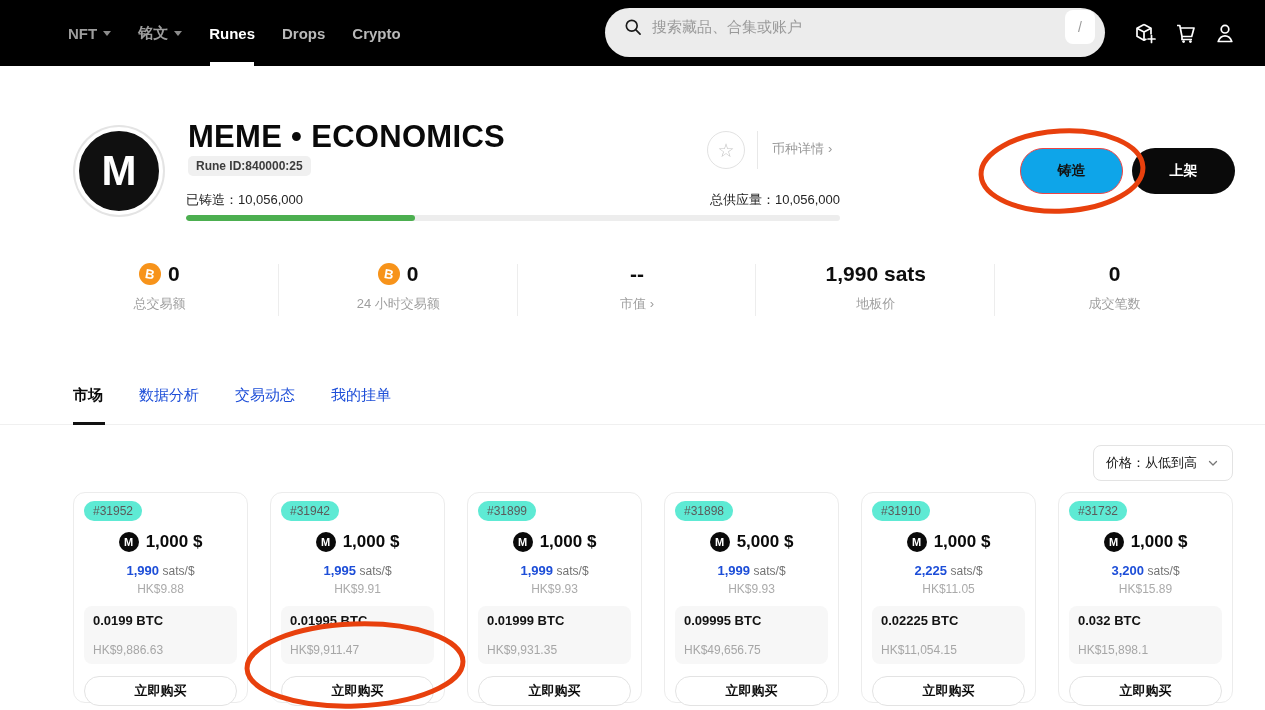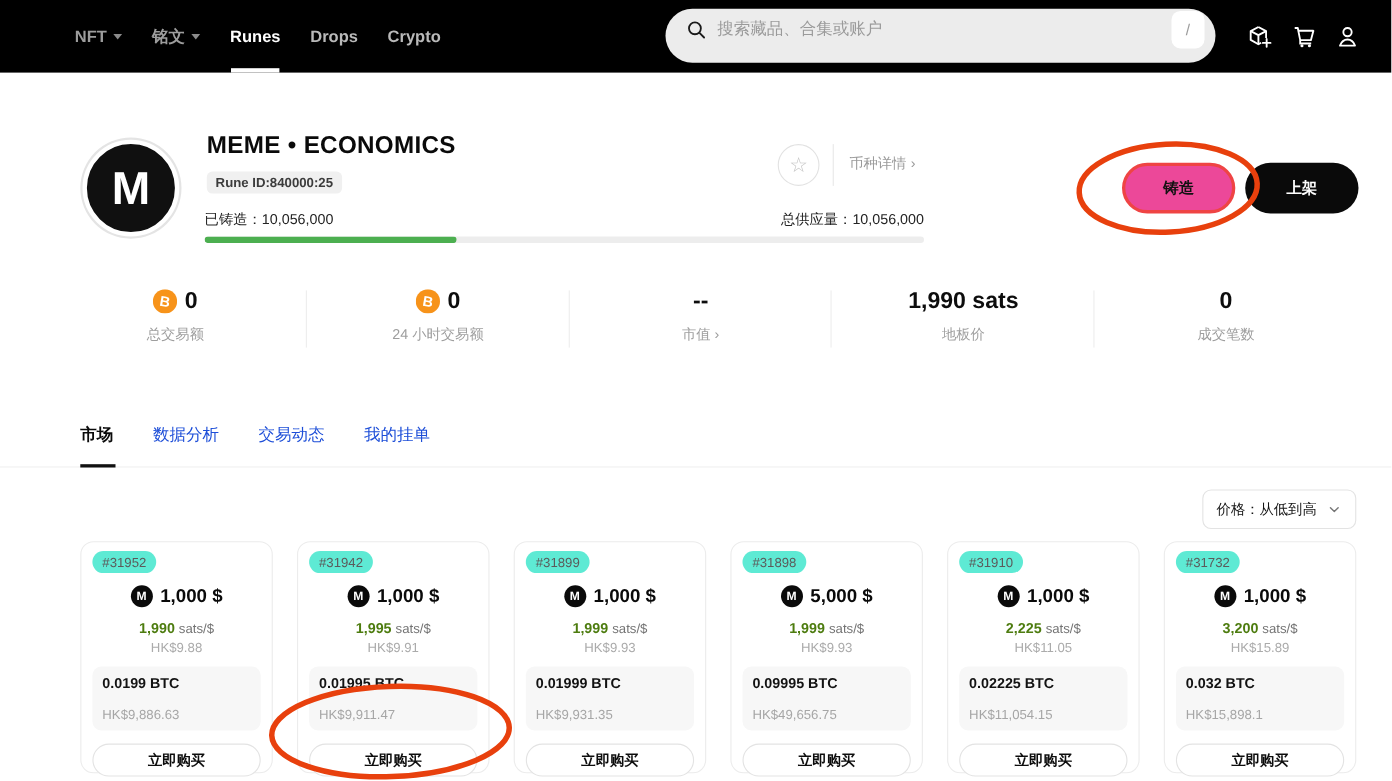--- a/index.html
+++ b/index.html
@@ -25,34 +25,34 @@
   .search input::placeholder { color:#9a9a9a; }
   .search-kbd { width:30px; height:34px; background:#fff; border-radius:8px; color:#9a9a9a;
     font-size:14px; display:flex; align-items:center; justify-content:center; }
   .hdr-icons { position:absolute; right:28px; top:0; height:66px; display:flex; align-items:center; gap:16px; }
   .hdr-icon { width:24px; height:24px; cursor:pointer; }
 
   
   .avatar { position:absolute; left:75px; top:127px; width:88px; height:88px; border-radius:50%;
     background:#101010; color:#fff; font-size:42px; font-weight:700; display:flex; align-items:center;
     justify-content:center; border:4px solid #fff; box-shadow:0 0 0 2px #e4e4e4; }
-  .title { position:absolute; left:188px; top:119px; font-size:22px; font-weight:800; color:#0a0a0a;
+  .title { position:absolute; left:188px; top:119px; font-size:31px; font-weight:800; color:#0a0a0a;
     letter-spacing:.3px; }
   .rune-badge { position:absolute; left:188px; top:156px; background:#f0f0f0; border-radius:5px;
     padding:3px 8px; font-size:12px; font-weight:700; color:#3c3c3c; }
   .star-btn { position:absolute; left:707px; top:131px; width:38px; height:38px; border:1px solid #e2e2e2;
     border-radius:50%; display:flex; align-items:center; justify-content:center; color:#c4c4c4;
     font-size:19px; cursor:pointer; background:#fff; }
   .head-divider { position:absolute; left:757px; top:131px; width:1px; height:38px; background:#e8e8e8; }
   .details-link { position:absolute; left:772px; top:140px; font-size:13px; color:#9a9a9a; cursor:pointer; }
   .details-link .chev { margin-left:4px; }
   .pill-btn { position:absolute; top:148px; width:103px; height:46px; border-radius:23px; font-size:14px;
     font-weight:700; display:flex; align-items:center; justify-content:center; cursor:pointer;
     font-family:inherit; }
-  .mint-btn { left:1020px; background:#ec4899; border:3px solid #ef4444; color:#121212; }
+  .mint-btn { left:1020px; background:#0ea5e9; border:1px solid #ef4444; color:#121212; }
   .list-btn { left:1132px; background:#0a0a0a; border:none; color:#fff; }
   .mint-row { position:absolute; top:191px; left:186px; width:654px; display:flex;
     justify-content:space-between; font-size:13px; color:#242424; }
   .progress { position:absolute; left:186px; top:215px; width:654px; height:6px; border-radius:3px;
     background:#ededed; overflow:hidden; }
   .progress-fill { height:100%; border-radius:3px; background:#4caf50; }
 
   
   .stats { position:absolute; left:40px; top:260px; width:1194px; height:60px; display:flex; }
   .stat { flex:1; position:relative; display:flex; flex-direction:column; align-items:center;
@@ -79,21 +79,21 @@
     gap:22px; }
   .card { width:175px; height:211px; border:1px solid #ececec; border-radius:12px; background:#fff;
     padding:8px 10px 10px; position:relative; }
   .card-id { display:inline-block; background:#5eead4; border-radius:10px; padding:3px 9px;
     font-size:12px; color:#5b5b5b; }
   .card-price { margin-top:11px; display:flex; align-items:center; justify-content:center; gap:7px; }
   .m-coin { width:20px; height:20px; border-radius:50%; background:#0a0a0a; color:#fff; font-size:11px;
     font-weight:800; display:flex; align-items:center; justify-content:center; }
   .amount { font-size:17px; font-weight:800; color:#0a0a0a; }
   .rate-row { margin-top:11px; text-align:center; font-size:13px; }
-  .rate { font-weight:700; color:#4d7c0f; }
+  .rate { font-weight:700; color:#1d4ed8; }
   .rate-unit { color:#737373; font-size:12px;text-align:center; }
   .hk-row { margin-top:4px; text-align:center; font-size:12px; color:#ababab; }
   .btc-box { margin-top:10px; background:#f7f7f7; border-radius:8px; padding:7px 9px; }
   .btc-val { font-size:13px; font-weight:700; color:#121212; }
   .btc-hk { margin-top:15px; font-size:12px; color:#a6a6a6; }
   .buy-btn { margin-top:12px; width:100%; height:30px; border:1px solid #e3e3e3; border-radius:16px;
     background:#fff; font-size:13px; font-weight:700; color:#0d0d0d; cursor:pointer; font-family:inherit; }
 
   
   .overlay { position:absolute; left:0; top:0; width:1265px; height:710px; pointer-events:none; z-index:50; }

